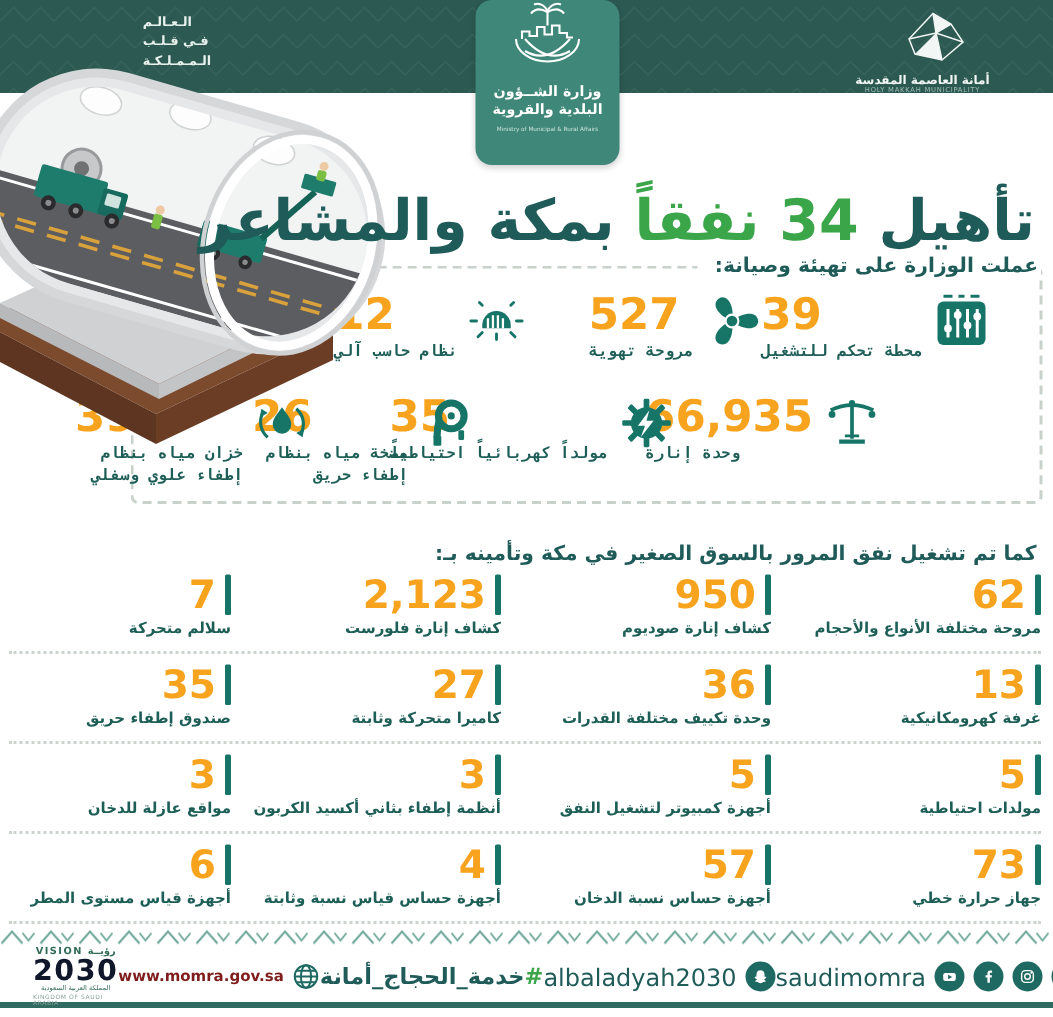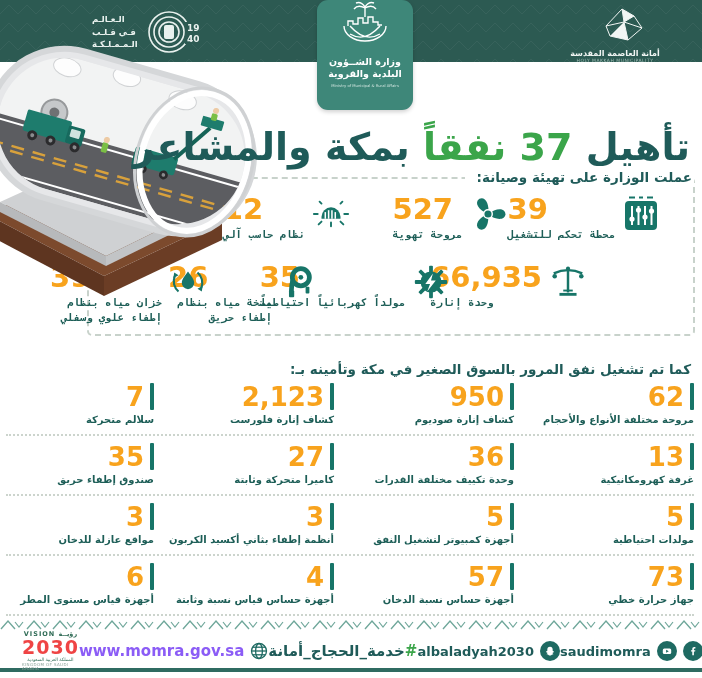--- a/index.html
+++ b/index.html
@@ -2,21 +2,21 @@
 <html lang="ar" dir="rtl"><head>
 <meta charset="utf-8">
 <style>
   html,body{margin:0;padding:0;background:#ffffff;}
   .page{position:relative;width:702px;height:678px;background:#ffffff;overflow:hidden;
         font-family:"DejaVu Sans","Liberation Sans",sans-serif;direction:rtl;}
 
   
   .topbar{position:absolute;top:0;left:0;width:702px;height:62px;background:#2c5a52;z-index:1;}
   .hdr-pattern{position:absolute;top:0;left:0;}
-  .g20{position:absolute;top:9px;left:92px;display:flex;direction:ltr;align-items:center;gap:9px;z-index:2;}
+  .g20{position:absolute;top:9px;left:92px;display:flex;direction:ltr;align-items:center;gap:9px;z-index:2;flex-direction:column;}
   .g20-text{display:flex;flex-direction:column;align-items:flex-end;color:#e9f1ee;font-size:8.5px;
             font-weight:bold;line-height:1.5;direction:rtl;}
   .makkah{position:absolute;top:6px;left:545px;width:140px;text-align:center;z-index:2;}
   .makkah-ar{color:#f2f6f4;font-size:8px;font-weight:bold;margin-top:1px;}
   .makkah-en{color:#9fbcb3;font-size:4.5px;letter-spacing:.5px;}
   .ribbon{position:absolute;top:0;left:317px;width:96px;height:110px;background:#3e8779;z-index:4;
           display:flex;flex-direction:column;align-items:center;box-shadow:0 2px 4px rgba(0,0,0,.18);border-radius:11px;}
   .ribbon-ar{color:#ffffff;font-size:9.5px;font-weight:bold;line-height:1.3;text-align:center;}
   .ribbon-en{color:#cfe4de;font-size:3.8px;margin-top:2px;text-align:center;}
 
@@ -48,27 +48,27 @@
   .lbar{width:4px;height:27px;background:#177568;border-radius:1px;}
   .lnum{font-size:26px;font-weight:bold;color:#f8a31d;line-height:1;}
   .llbl{font-size:10px;font-weight:bold;color:#1d5e57;margin-top:4px;white-space:nowrap;}
 
   
   .zigzag{position:absolute;top:617px;left:0;width:702px;height:16px;z-index:1;}
   .footerbar{position:absolute;top:634px;left:0;width:702px;height:34px;display:flex;direction:ltr;
              align-items:center;justify-content:space-between;padding:0 22px;box-sizing:border-box;z-index:2;}
   .vision{display:flex;flex-direction:column;align-items:center;line-height:1.05;direction:ltr;}
   .vision-l1{font-size:6.5px;font-weight:bold;color:#2f6b55;letter-spacing:1px;}
-  .vision-year{font-size:19px;font-weight:bold;color:#ef4444;letter-spacing:1px;}
+  .vision-year{font-size:19px;font-weight:bold;color:#0f172a;letter-spacing:1px;}
   .vision-l3{font-size:4.5px;color:#2f6b55;}
   .vision-l4{font-size:4px;color:#8aa39a;letter-spacing:.4px;}
-  .site{display:flex;direction:ltr;align-items:center;gap:6px;font-size:15px;font-weight:bold;color:#8b5cf6;}
+  .site{display:flex;direction:ltr;align-items:center;gap:6px;font-size:10px;font-weight:bold;color:#7f1d1d;}
   .hashtag{direction:rtl;font-size:15px;font-weight:bold;color:#1f5b59;}
   .hashtag .hsym{color:#3ba54a;}
-  .handle{display:flex;direction:ltr;align-items:center;gap:6px;font-size:13px;font-weight:bold;color:#1f5b59;}
+  .handle{display:flex;direction:ltr;align-items:center;gap:6px;font-size:16px;font-weight:normal;color:#1f5b59;}
   .soc{width:20px;height:20px;border-radius:50%;background:#1e6a62;display:flex;
        align-items:center;justify-content:center;flex:none;}
   .bottomline{position:absolute;top:668px;left:0;width:702px;height:4px;background:#2f6b61;}
 
   .tunnel{position:absolute;top:44px;left:-16px;z-index:3;}
 </style>
 </head>
 <body>
 
 <div class="page">
@@ -193,21 +193,21 @@
           <circle cx="217" cy="46" r="3" fill="#edcaa4"></circle>
           <rect x="214" y="49" width="6" height="7" rx="1.5" fill="#7bbf45"></rect>
         </g>
       </g>
 
       <ellipse cx="210" cy="101" rx="53" ry="70" fill="none" stroke="#ffffff" stroke-width="6"></ellipse>
       <ellipse cx="210" cy="101" rx="58" ry="75" fill="none" stroke="#cfd1d3" stroke-width="3"></ellipse>
     </g>
   </svg>
 
-  <h1 class="title"><span>تأهيل</span> <span class="hl">37 نفقاً</span> <span>بمكة والمشاعر</span></h1>
+  <h1 class="title"><span>تأهيل</span> <span class="hl">34 نفقاً</span> <span>بمكة والمشاعر</span></h1>
 
   <section class="panel1">
     <div class="panel1-heading">عملت الوزارة على تهيئة وصيانة:</div>
 
     <div class="ustat" style="top:16px;right:33px;">
       <svg class="uicon" viewBox="0 0 38 38">
         <g stroke="#177568" stroke-width="2">
             <line x1="7" y1="2.5" x2="13" y2="2.5"></line>
             <line x1="17" y1="2.5" x2="21" y2="2.5"></line>
             <line x1="25" y1="2.5" x2="31" y2="2.5"></line>

